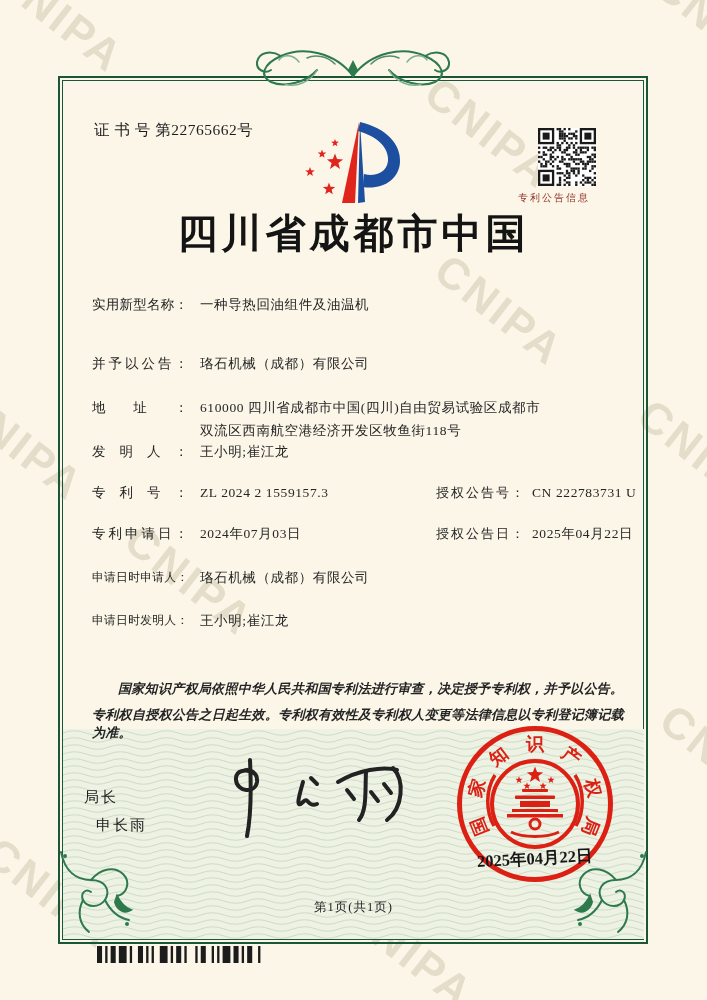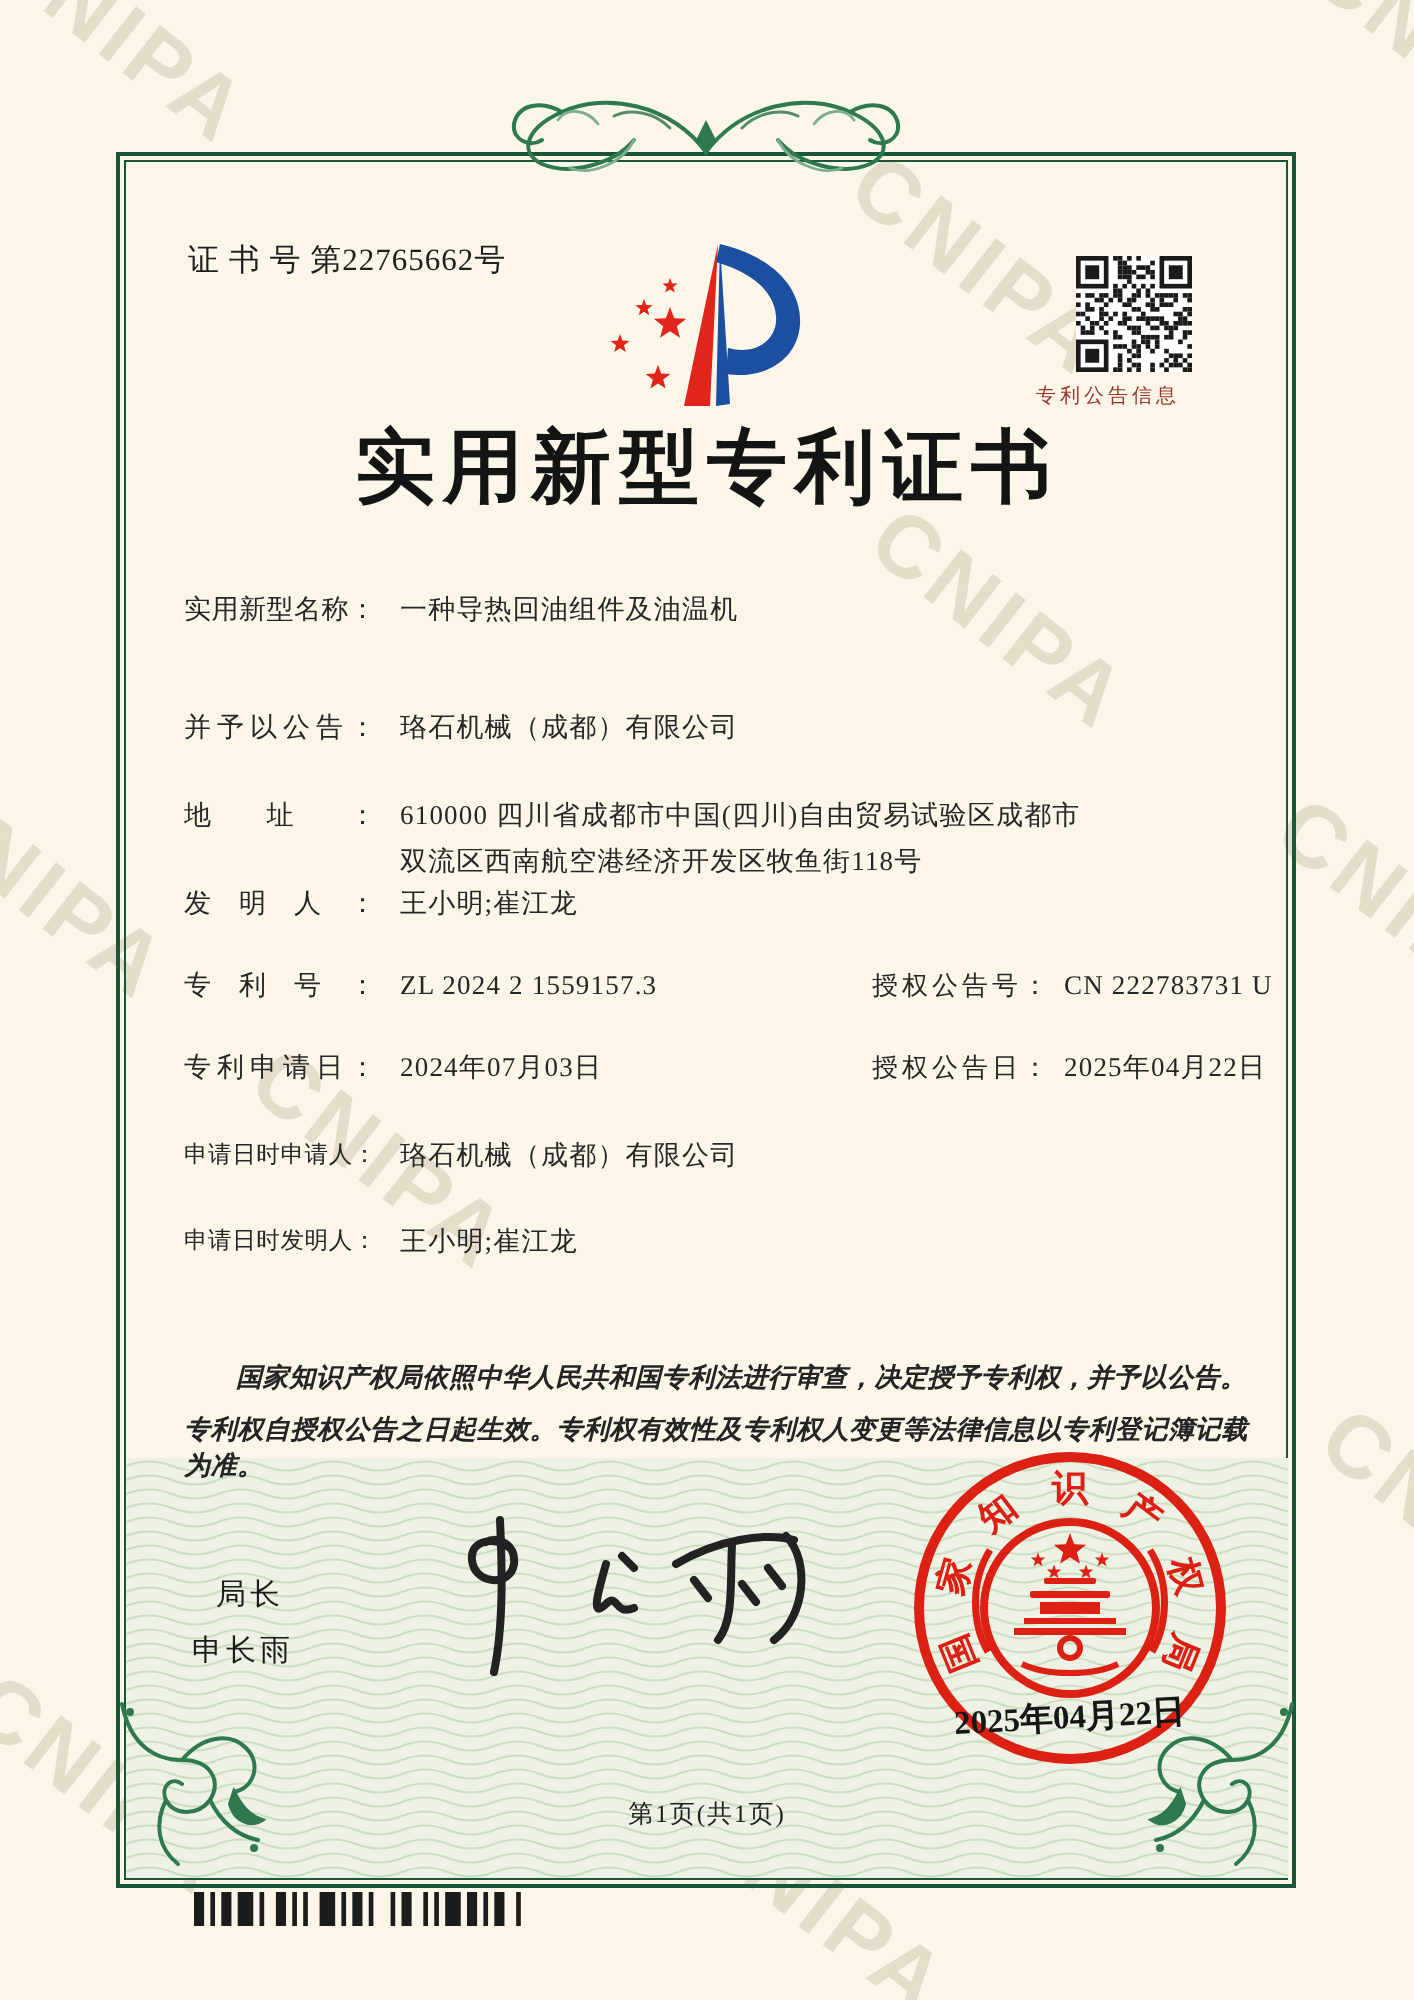--- a/index.html
+++ b/index.html
@@ -39,21 +39,21 @@
   #row-inventor{top:440px;}
   #row-patno{top:481px;}      #row-grantno{top:481px;}
   #row-filing{top:522px;}     #row-grantdate{top:522px;}
   #row-app2{top:566px;}       #row-inv2{top:609px;}
 
   .notice{position:absolute;left:92px;width:540px;font-size:13px;font-style:italic;
           font-weight:700;letter-spacing:.3px;color:#242424;}
   #notice1{top:680px;padding-left:26px;}
   #notice2{top:706px;}
 
-  #sig-title{position:absolute;left:108px;top:788px;font-size:15px;letter-spacing:2px;color:#1b1b1b;}
+  #sig-title{position:absolute;left:84px;top:788px;font-size:15px;letter-spacing:2px;color:#1b1b1b;}
   #sig-name{position:absolute;left:96px;top:816px;font-size:15px;letter-spacing:2px;color:#1b1b1b;}
   #signature-svg{position:absolute;left:203px;top:752px;}
 
   #seal{position:absolute;left:449px;top:718px;}
   #page-num{position:absolute;left:0;top:899px;width:707px;text-align:center;
             font-size:12.5px;letter-spacing:1px;}
   #barcode{position:absolute;left:97px;top:946px;}
 </style>
 </head>
 <body>
@@ -356,21 +356,21 @@
       <rect x="4.64" y="4.64" width="6.96" height="6.96" fill="#1a1a1a"></rect>
       <rect x="41.76" y="0.00" width="16.24" height="16.24" fill="#1a1a1a"></rect>
       <rect x="44.08" y="2.32" width="11.60" height="11.60" fill="#ffffff"></rect>
       <rect x="46.40" y="4.64" width="6.96" height="6.96" fill="#1a1a1a"></rect>
       <rect x="0.00" y="41.76" width="16.24" height="16.24" fill="#1a1a1a"></rect>
       <rect x="2.32" y="44.08" width="11.60" height="11.60" fill="#ffffff"></rect>
       <rect x="4.64" y="46.40" width="6.96" height="6.96" fill="#1a1a1a"></rect>
     </svg>
   <div id="qr-caption">专利公告信息</div>
 
-  <div id="title">实用新型专利证书</div>
+  <div id="title">四川省成都市中国</div>
 
   <div class="row" id="row-name">
     <span class="lbl">实用新型名称：</span>
     <span class="val">一种导热回油组件及油温机</span>
   </div>
   <div class="row" id="row-patentee">
     <span class="lbl">并予以公告：</span>
     <span class="val">珞石机械（成都）有限公司</span>
   </div>
   <div class="row" id="row-address">

